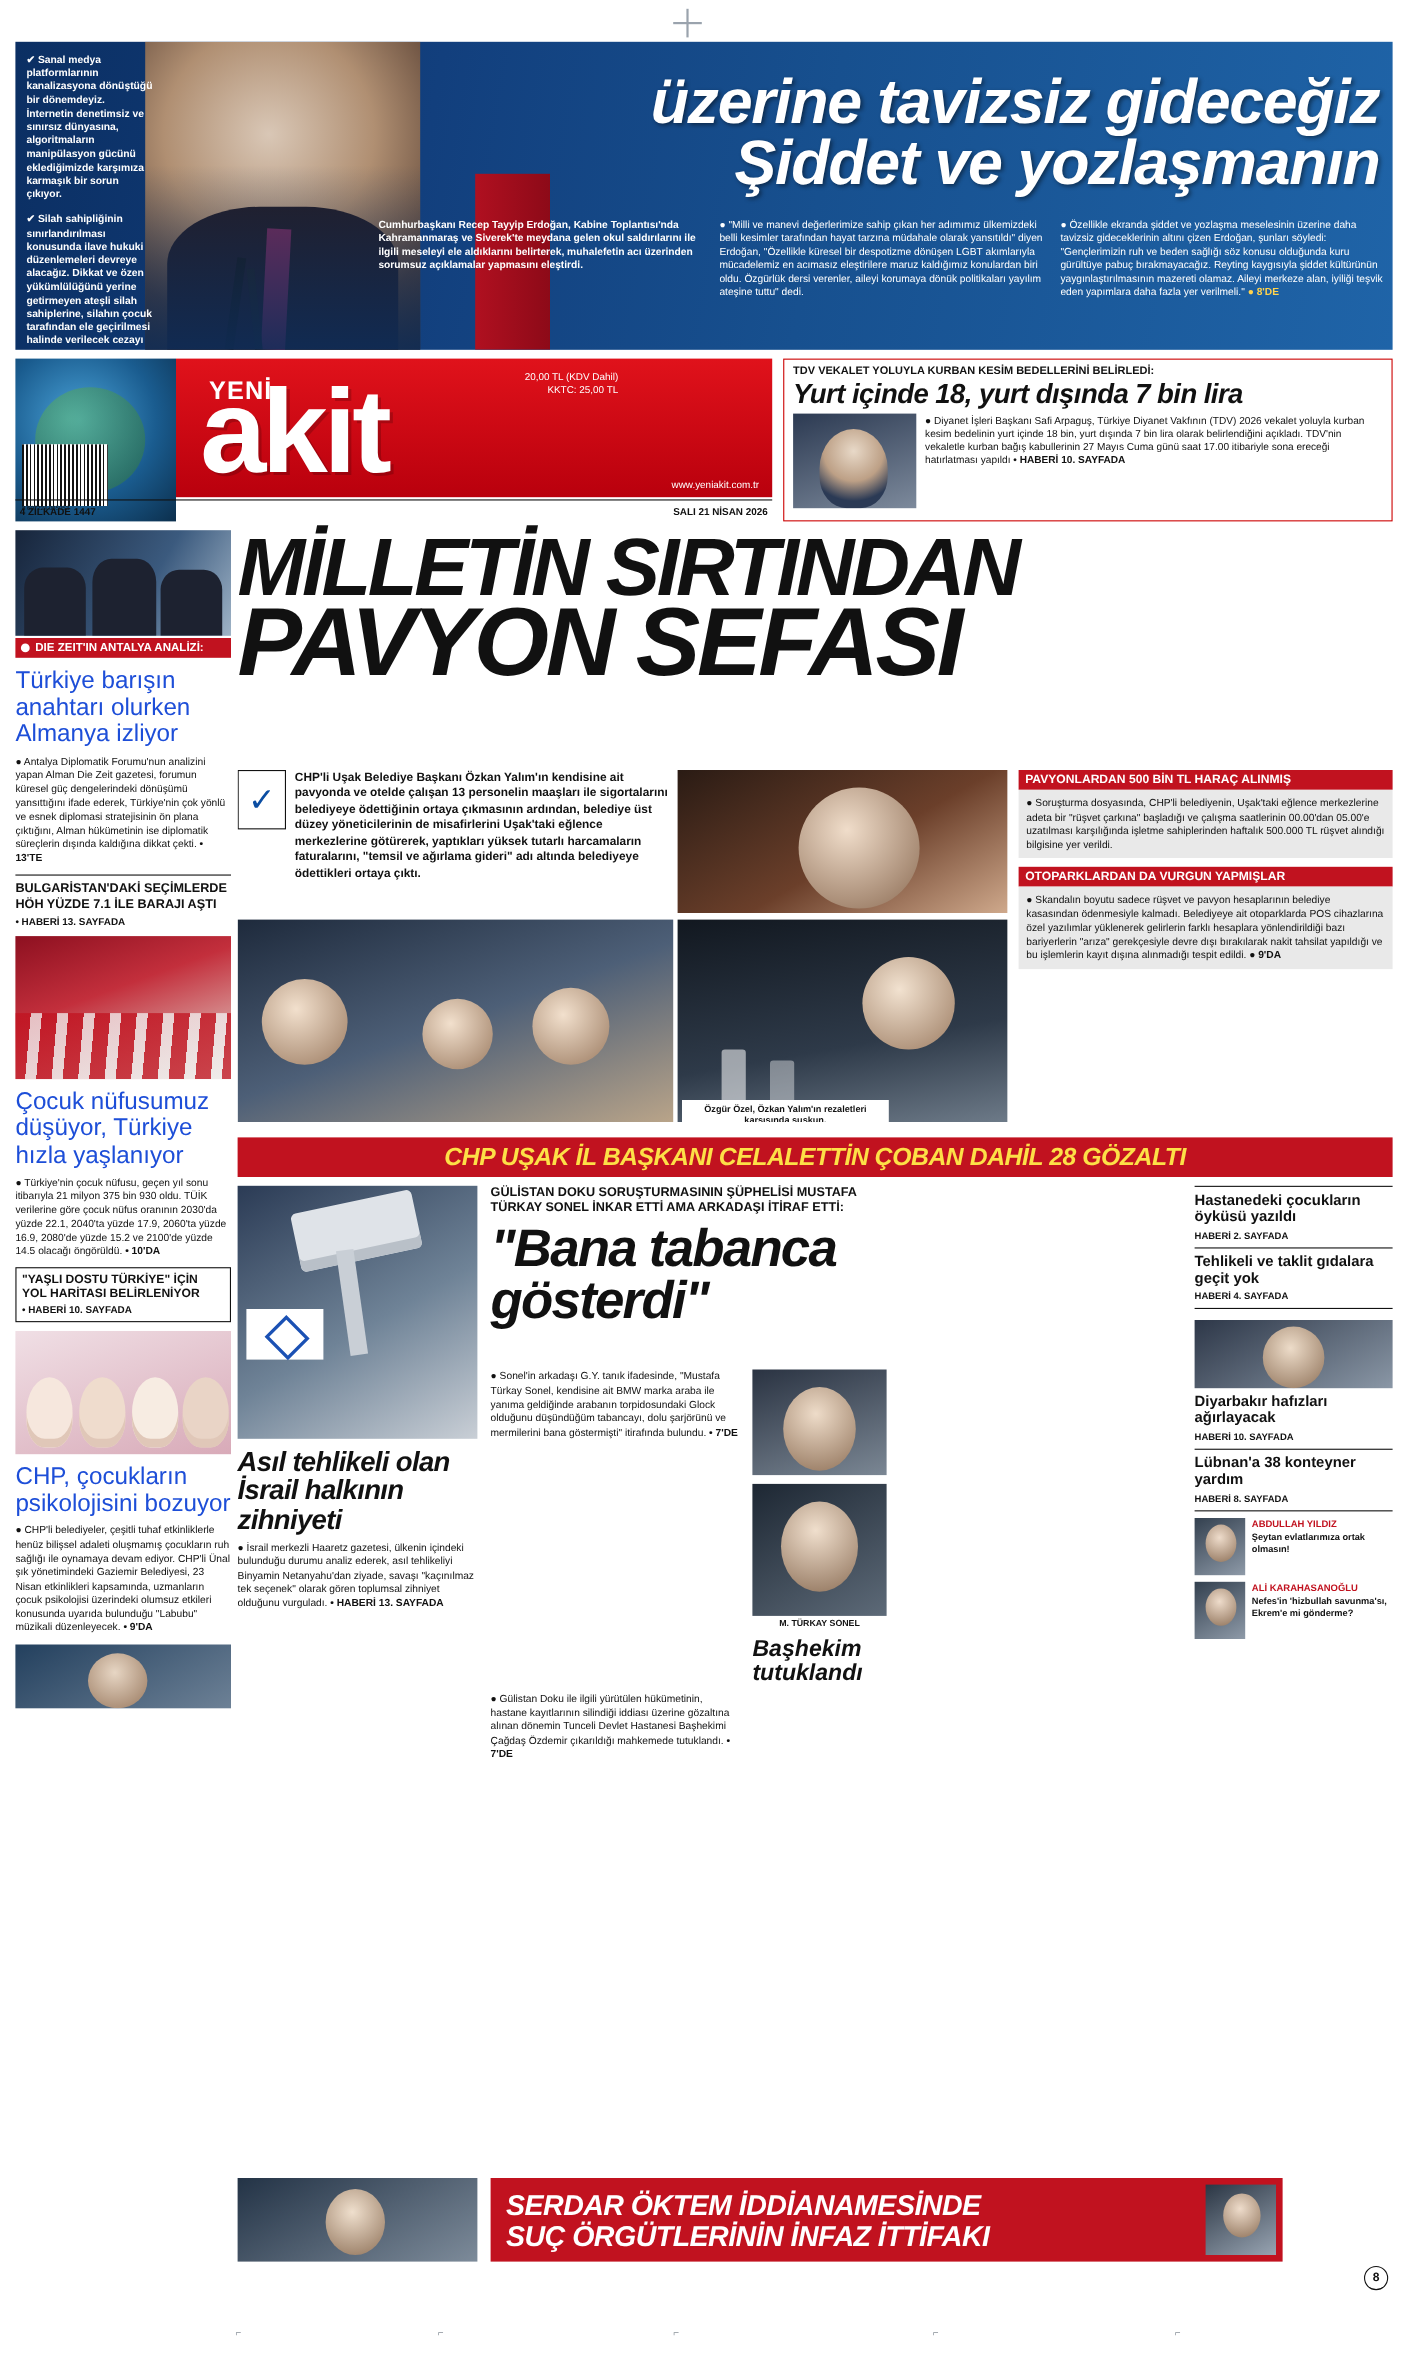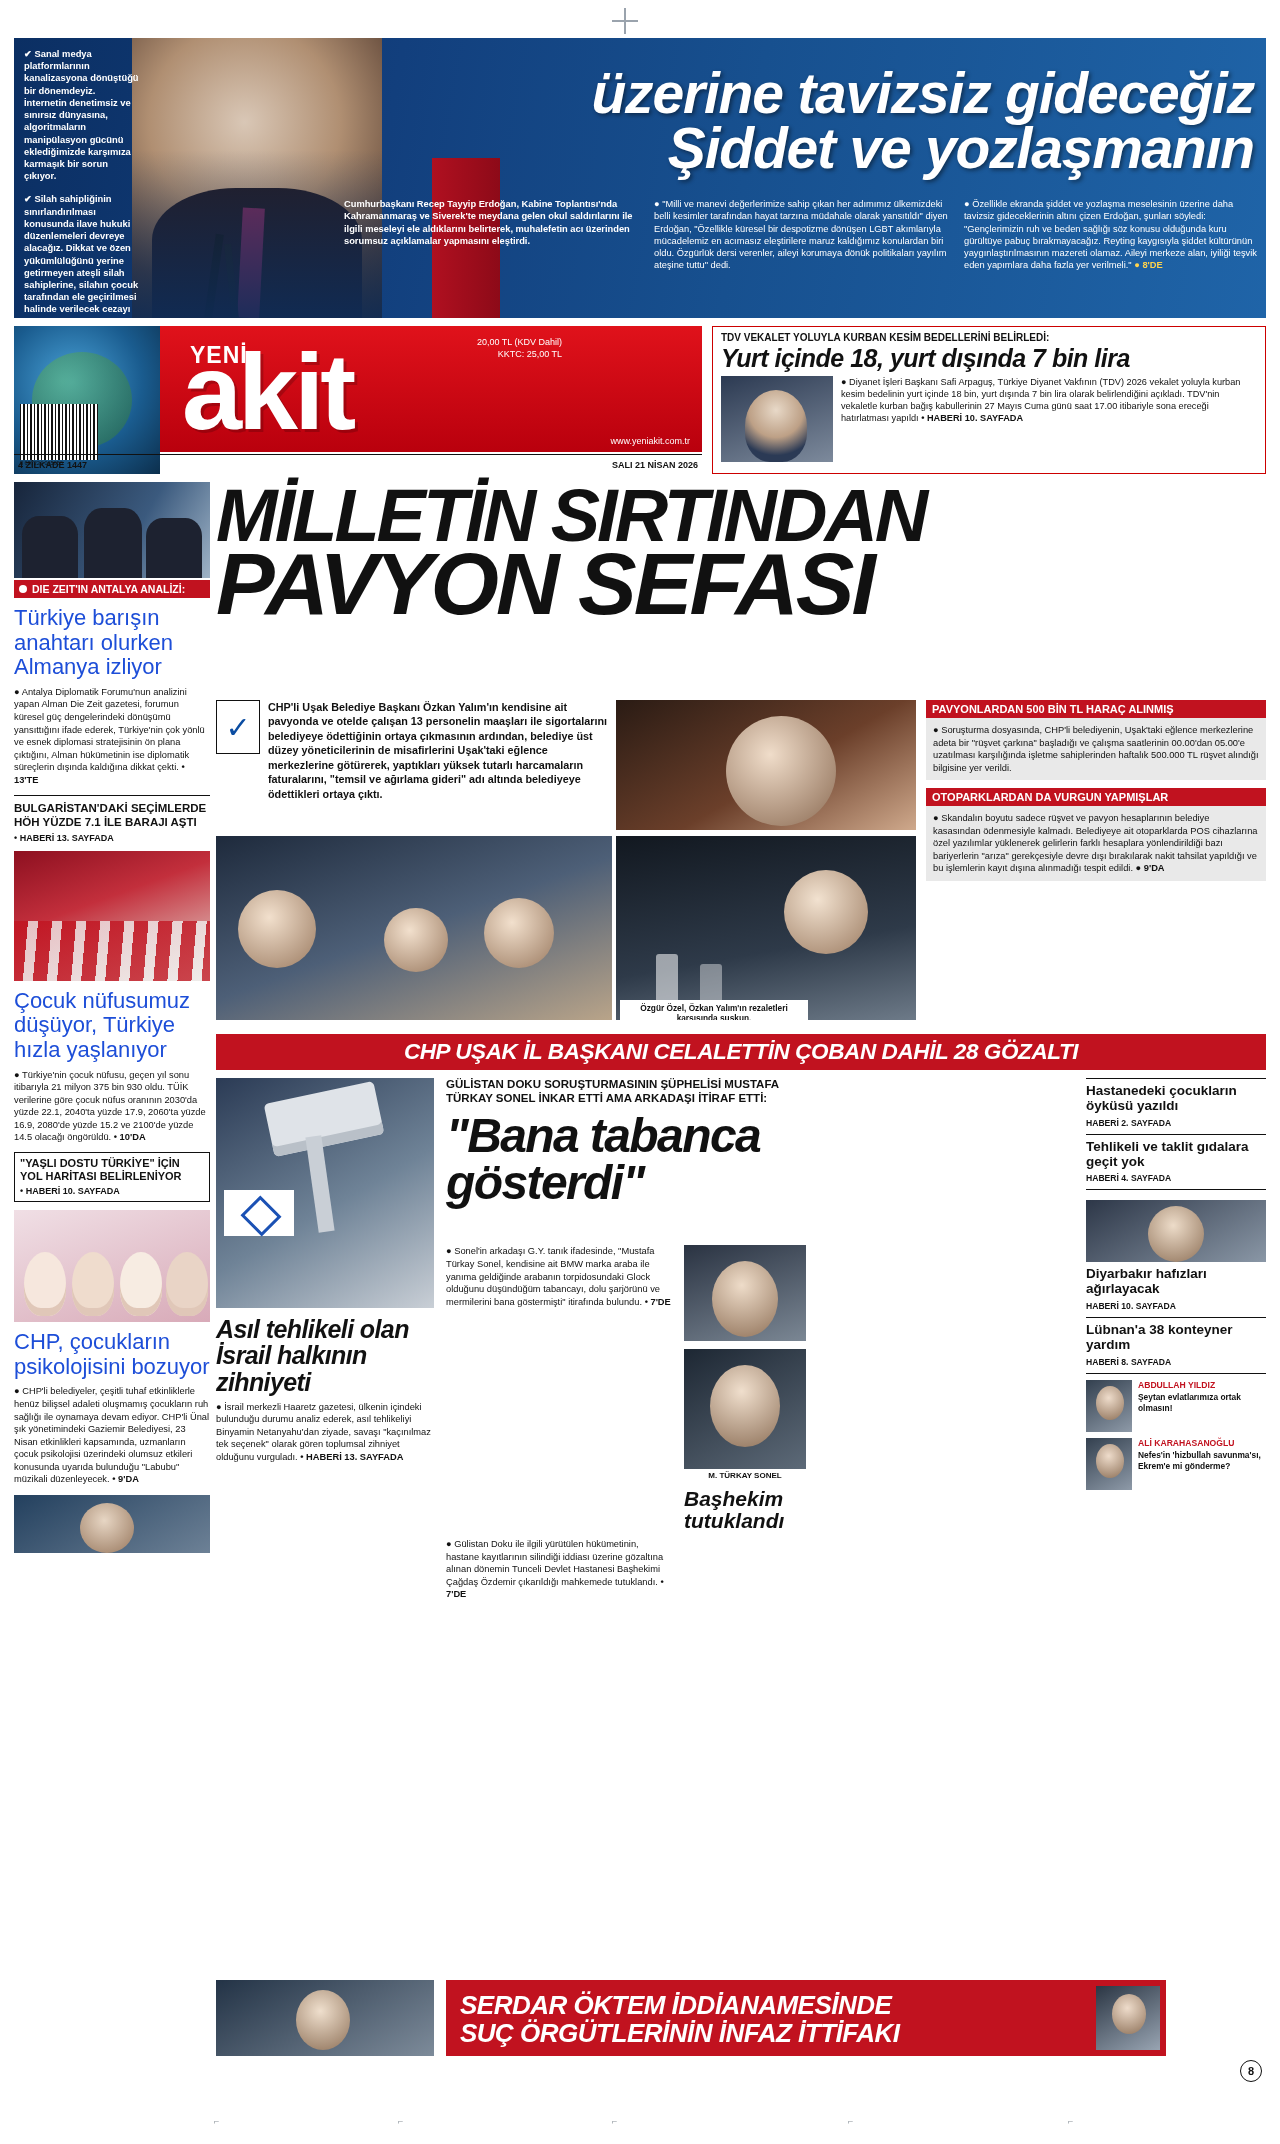--- a/index.html
+++ b/index.html
@@ -135,21 +135,21 @@
   .cl-img3 .glass2{position:absolute;left:84px;bottom:8px;width:22px;height:48px;background:rgba(255,255,255,.4);
     border-radius:3px 3px 10px 10px;}
   .cl-cap { position:absolute; left:404px; top:300px; width:188px; background:#fff; padding:3px 4px;
     font-size:8.3px; font-weight:bold; line-height:1.25; text-align:center; }
 
   
   .rpanel { position:absolute; left:926px; top:700px; width:340px; }
   .rp-bar { background:#c1121f; color:#fff; font-size:11px; font-weight:bold; padding:3px 6px; }
   .rp-body { background:#e9e9e9; padding:6px 7px; font-size:9.3px; line-height:1.35; }
 
-  .redbar { position:absolute; left:216px; top:1034px; width:1050px; background:#c1121f; color:#ffffff;
+  .redbar { position:absolute; left:216px; top:1034px; width:1050px; background:#c1121f; color:#fde047;
     font-size:22.5px; font-weight:bold; font-style:italic; text-align:center; padding:5px 0; letter-spacing:-.4px; }
 
   
   .low-left { position:absolute; left:216px; top:1078px; width:218px; }
   .ll-photo { width:218px; height:230px; background:linear-gradient(150deg,#2b3b55,#6f8397 55%,#c9cfd6);
     position:relative; overflow:hidden; }
   .ll-photo .hammer{position:absolute;left:52px;top:14px;width:112px;height:54px;background:#dfe3e8;
     border-radius:5px;transform:rotate(-12deg);box-shadow:inset 0 -10px 0 #b9c0c8;}
   .ll-photo .handle{position:absolute;left:96px;top:58px;width:16px;height:96px;background:#c9cfd6;transform:rotate(-8deg);}
   .ll-photo .flag{position:absolute;left:8px;top:112px;width:70px;height:46px;background:#fff;}

